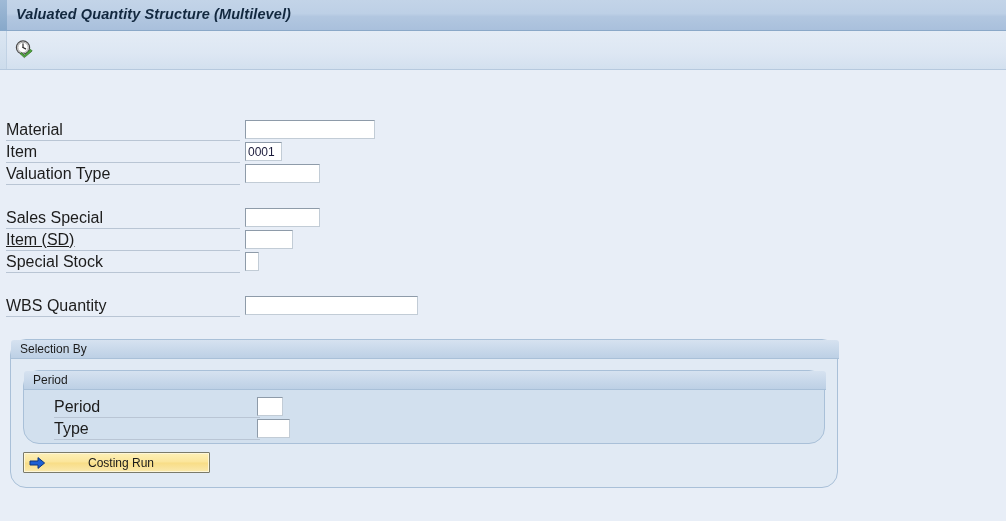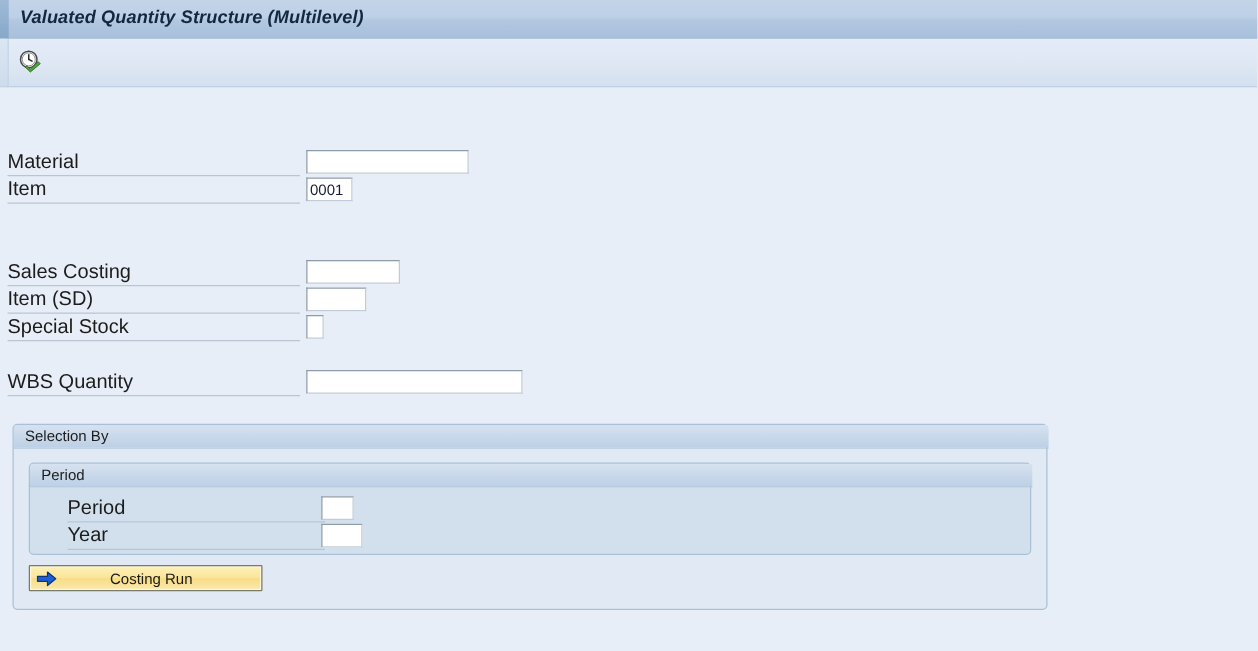--- a/index.html
+++ b/index.html
@@ -143,21 +143,21 @@
     line-height: 19px;
     color: #111111;
     pointer-events: none;
   }
 
   
   .groupbox {
     position: absolute;
     box-sizing: border-box;
     border: 1px solid #a9c0d8;
-    border-radius: 4px;
+    border-radius: 16px;
     background: #e3ebf5;
   }
   .groupbox > .gb-head {
     position: absolute;
     left: 0; top: 0;
     height: 19px;
     line-height: 19px;
     box-sizing: border-box;
     background: linear-gradient(to bottom, #d6e2f0 0%, #c8d8ea 55%, #bdd0e5 100%);
     border-bottom: 1px solid #a9c0d8;
@@ -234,28 +234,32 @@
       <span class="chk-glyph" style="left:3px; top:0;">☑</span>
       <input class="fld withicon" type="text" style="left: 0px; position: relative; width: 130px;" value="">
     </div>
   </div>
 
   <div class="row" style="left:0; top:72px; width:420px;">
     <div class="lbl" style="width:234px;">Item</div>
     <input class="fld" type="text" style="left: 245px; width: 37px;" value="0001">
   </div>
 
+  <div class="row" style="left:0; top:94px; width:420px;">
+    <div class="lbl" style="width:234px;">Valuation Type</div>
+    <input class="fld" type="text" style="left: 245px; width: 75px;" value="">
+  </div>
 
   <div class="row" style="left:0; top:138px; width:420px;">
-    <div class="lbl" style="width:234px;">Sales Costing</div>
+    <div class="lbl" style="width:234px;">Sales Special</div>
     <input class="fld" type="text" style="left: 245px; width: 75px;" value="">
   </div>
 
   <div class="row" style="left:0; top:160px; width:420px;">
-    <div class="lbl" style="width:234px;">Item (SD)</div>
+    <div class="lbl" style="width:234px;text-decoration:underline;">Item (SD)</div>
     <input class="fld" type="text" style="left: 245px; width: 48px;" value="">
   </div>
 
   <div class="row" style="left:0; top:182px; width:420px;">
     <div class="lbl" style="width:234px;">Special Stock</div>
     <input class="fld" type="text" style="left: 245px; width: 14px; padding: 0px 1px;" value="">
   </div>
 
   <div class="row" style="left:0; top:226px; width:430px;">
     <div class="lbl" style="width:234px;">WBS Quantity</div>
@@ -267,21 +271,21 @@
 
     <div class="groupbox inner" style="left:12px; top:30px; width:802px; height:74px;">
       <div class="gb-head" style="width:802px;">Period</div>
 
       <div class="row" style="left:0; top:26px; width:300px;">
         <div class="lbl indent" style="width:206px;">Period</div>
         <input class="fld" type="text" style="left: 233px; width: 26px;" value="">
       </div>
 
       <div class="row" style="left:0; top:48px; width:300px;">
-        <div class="lbl indent" style="width:206px;">Year</div>
+        <div class="lbl indent" style="width:206px;">Type</div>
         <input class="fld" type="text" style="left: 233px; width: 33px;" value="">
       </div>
     </div>
 
     <div class="costing-btn" style="left:12px; top:112px; width:187px; height:21px;">
       <span class="arrow-ico">
         <svg width="17" height="14" viewBox="0 0 17 14">
           <path d="M1 5.0 L9 5.0 L9 1.6 L15.6 7.0 L9 12.4 L9 9.0 L1 9.0 Z" fill="#1c5fd4" stroke="#0c357f" stroke-width="1" stroke-linejoin="round"></path>
         </svg>
       </span>

